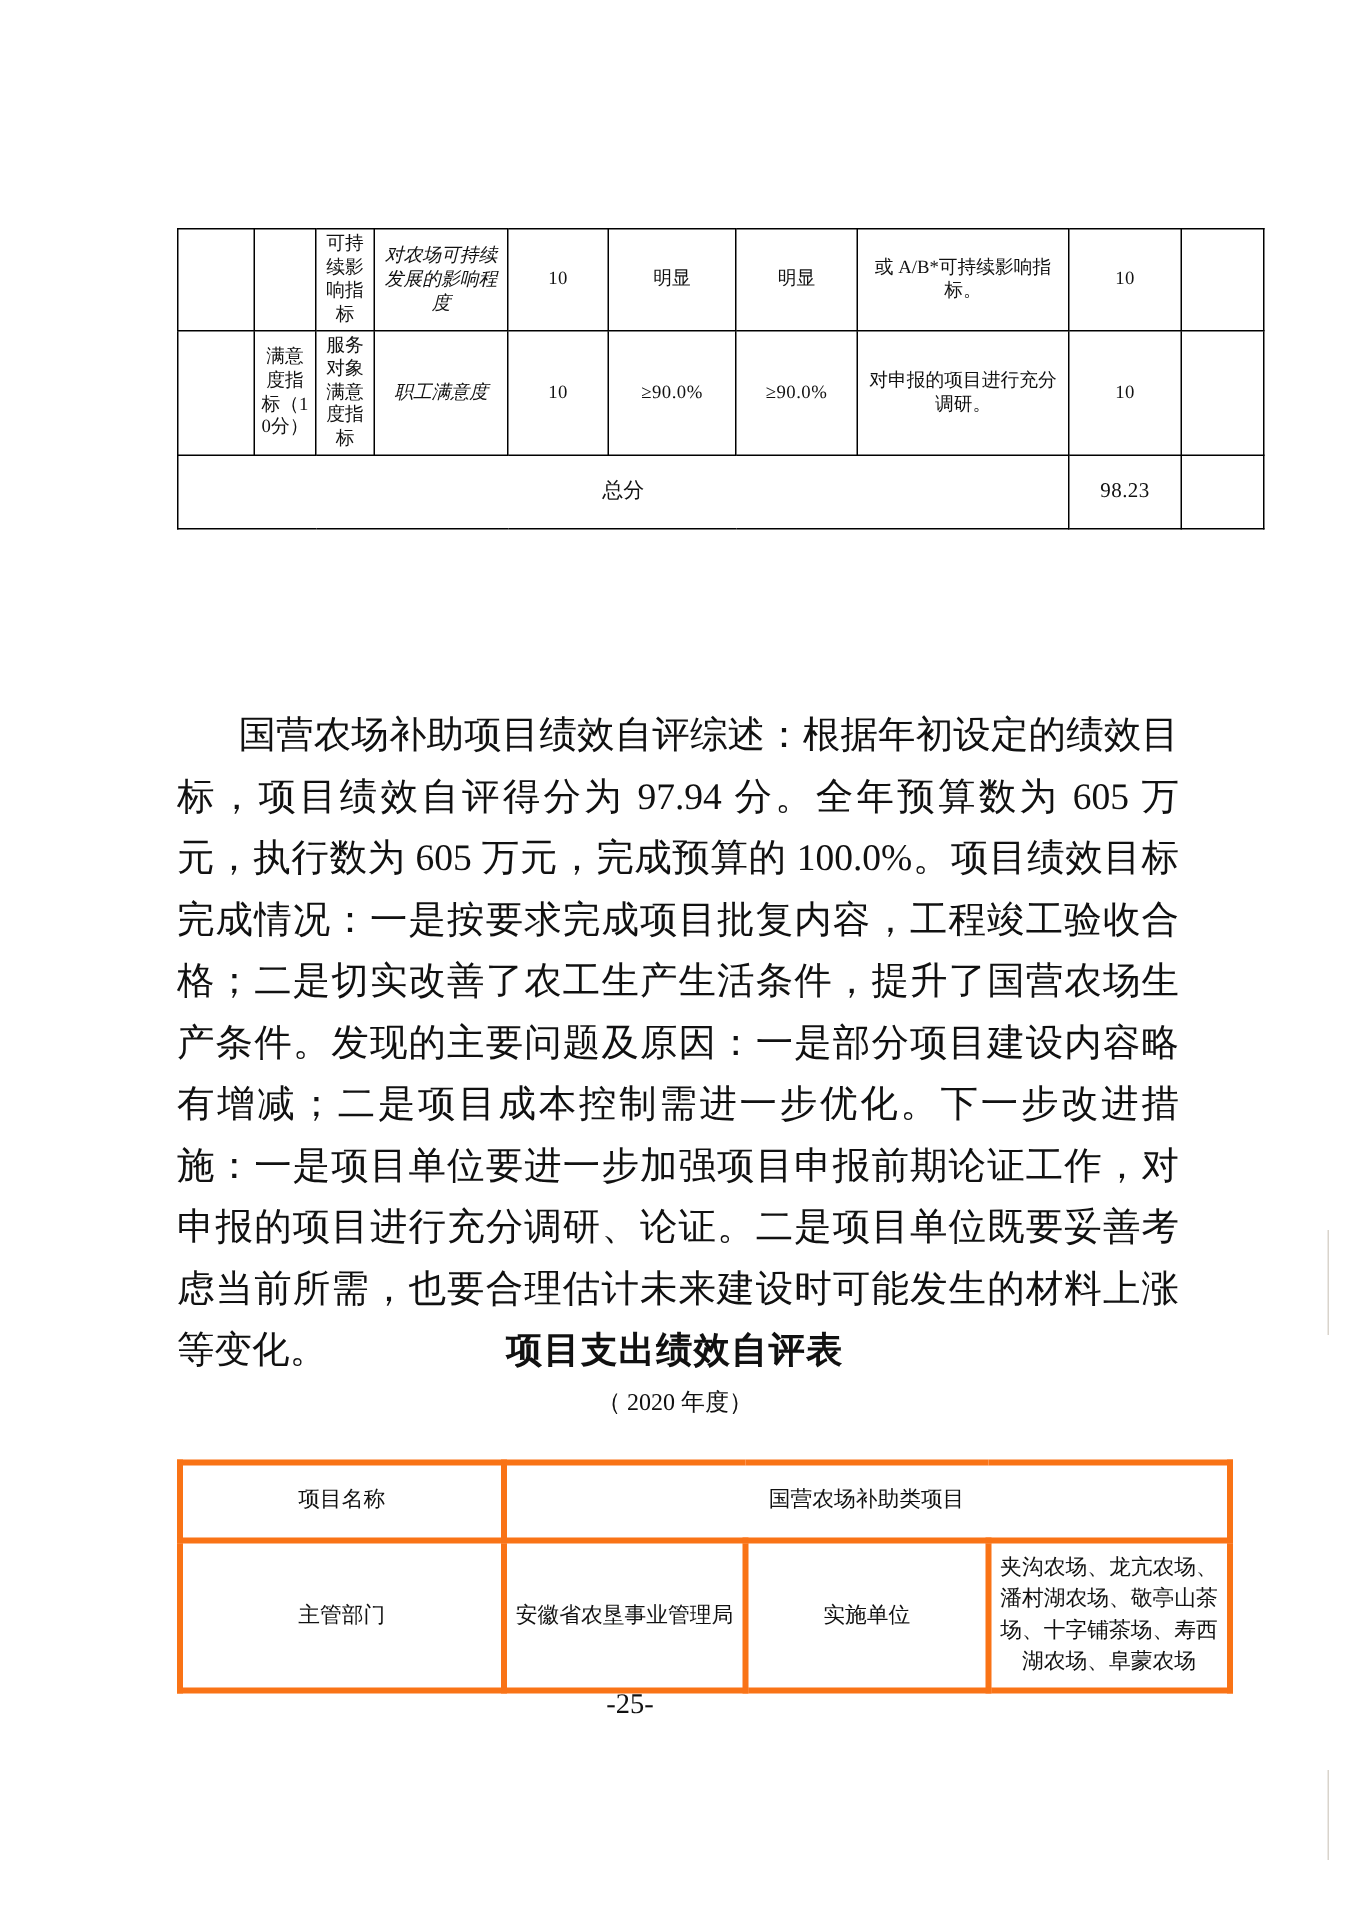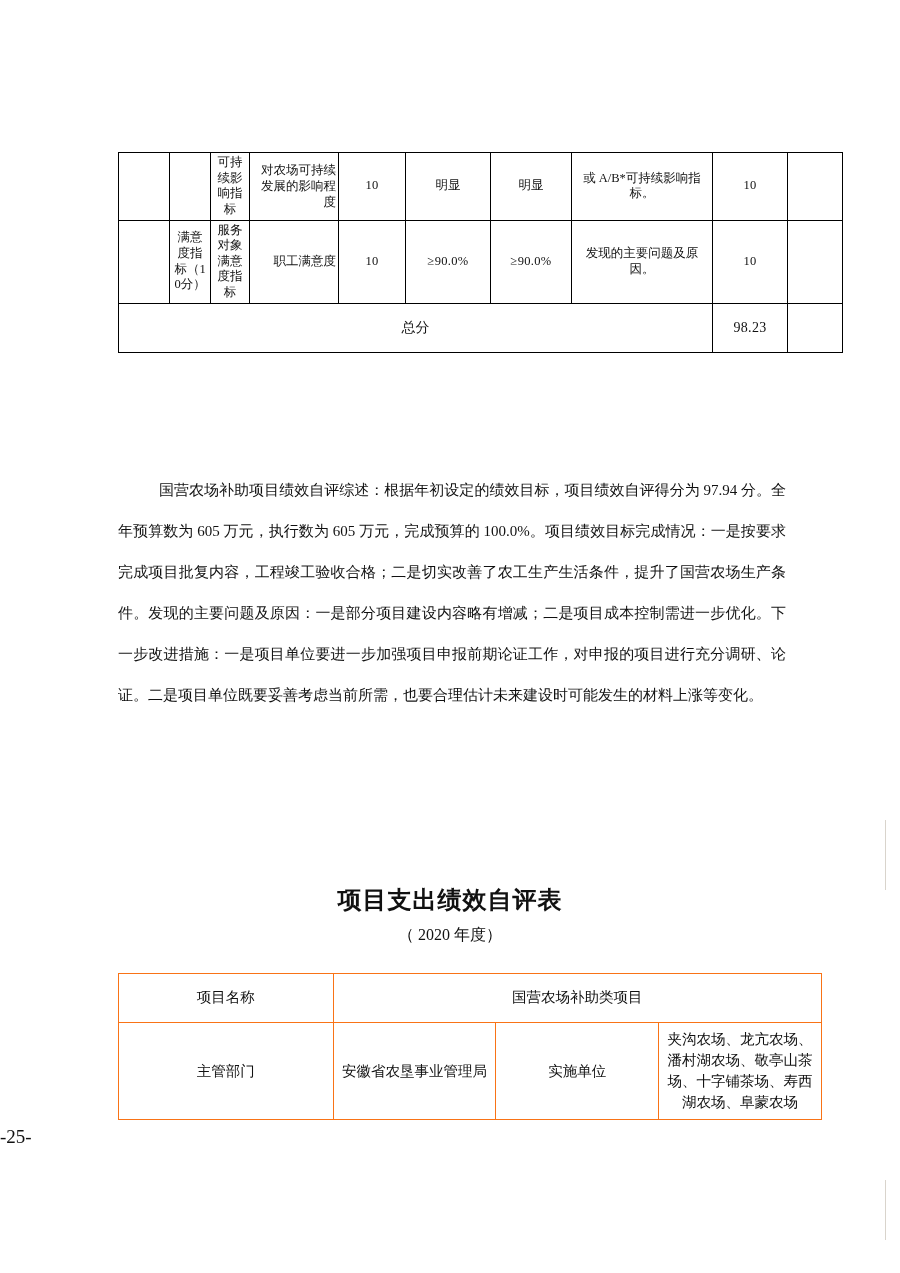--- a/index.html
+++ b/index.html
@@ -51,36 +51,37 @@
   .c-lab2 { width: 34px; }
   .c-desc { width: 84px; text-align: left; padding-left: 4px; }
   .c-num  { width: 62px; }
   .c-t1   { width: 80px; }
   .c-t2   { width: 76px; }
   .c-note { width: 136px; text-align: left; padding: 3px 5px; line-height: 1.3; }
   .c-score{ width: 70px; }
   .c-last { width: 50px; }
   .desc-inner {
     display: block;
-    text-align: right;
+    text-align: center;
     line-height: 1.3;
+    font-style: italic;
   }
   .total-row td {
     height: 44px;
     font-size: 14px;
   }
   .num-ascii { font-family: "Liberation Serif", serif; letter-spacing: 0.3px; }
 
   
   .para {
     position: absolute;
     left: 118px;
     top: 470px;
     width: 668px;
-    font-size: 15px;
+    font-size: 25px;
     line-height: 41px;
     text-align: justify;
     text-justify: inter-ideograph;
     text-indent: 41px;
     font-family: "Liberation Serif", "DejaVu Serif", serif;
   }
 
   
   .heading {
     position: absolute;
@@ -106,41 +107,41 @@
   
   .tbl-bottom {
     position: absolute;
     left: 118px;
     top: 973px;
     width: 704px;
     border-collapse: collapse;
     table-layout: fixed;
   }
   .tbl-bottom td {
-    border: 1px solid #f97316;
+    border: 4px solid #f97316;
     font-size: 14.5px;
     text-align: center;
     vertical-align: middle;
     padding: 6px 4px;
     line-height: 1.45;
   }
   .b-c1 { width: 118px; }
   .b-c2 { width: 280px; }
   .b-c3 { width: 72px; }
   .b-c4 { width: 234px; text-align: left; padding-left: 6px; }
   .row1 td { height: 36px; }
   .row2 td { height: 68px; }
 
   
   .pagenum {
     position: absolute;
     left: 0;
     top: 1126px;
     width: 840px;
-    text-align: left;
+    text-align: center;
     font-size: 19px;
     font-family: "Liberation Serif", serif;
   }
 
   
   .scanmark {
     position: absolute;
     right: 14px;
     width: 1px;
     background: #d9d4cc;
@@ -170,21 +171,21 @@
       <tr>
         <td class="c-blank"></td>
         <td class="c-lab1 vcol">满意度指标（10分）</td>
         <td class="c-lab2 vcol">服务对象满意度指标</td>
         <td class="c-desc">
             <span class="desc-inner">职工满意度</span>
           </td>
         <td class="c-num num-ascii">10</td>
         <td class="c-t1 num-ascii">≥90.0%</td>
         <td class="c-t2 num-ascii">≥90.0%</td>
-        <td class="c-note">发现的主要问题及原因。</td>
+        <td class="c-note">对申报的项目进行充分调研。</td>
         <td class="c-score num-ascii">10</td>
         <td class="c-last"></td>
       </tr>
       <tr class="total-row">
         <td colspan="8">总分</td>
         <td class="num-ascii">98.23</td>
         <td></td>
       </tr>
     </tbody>
   </table>

